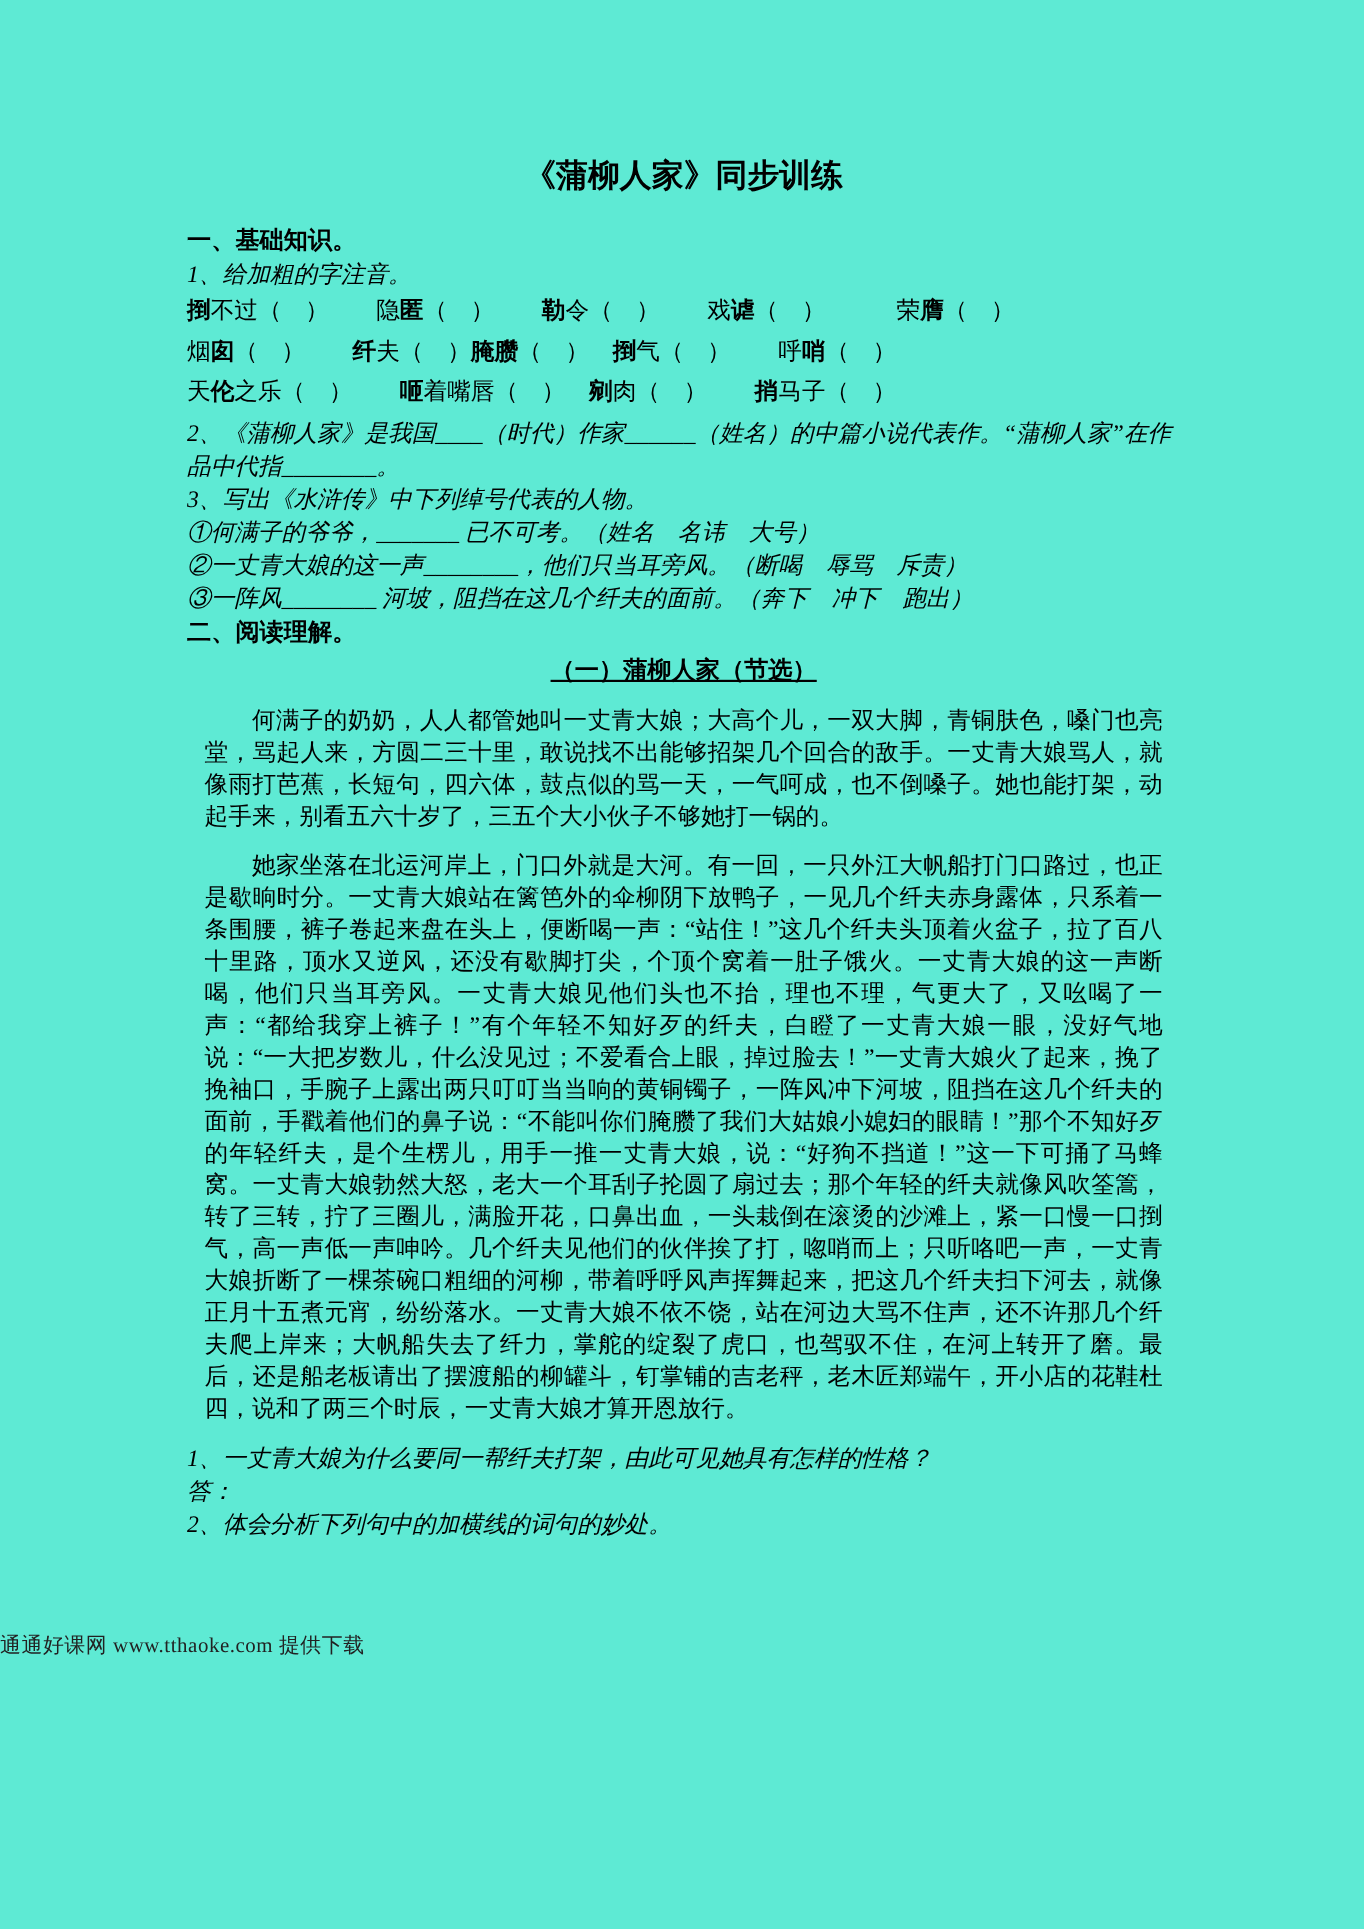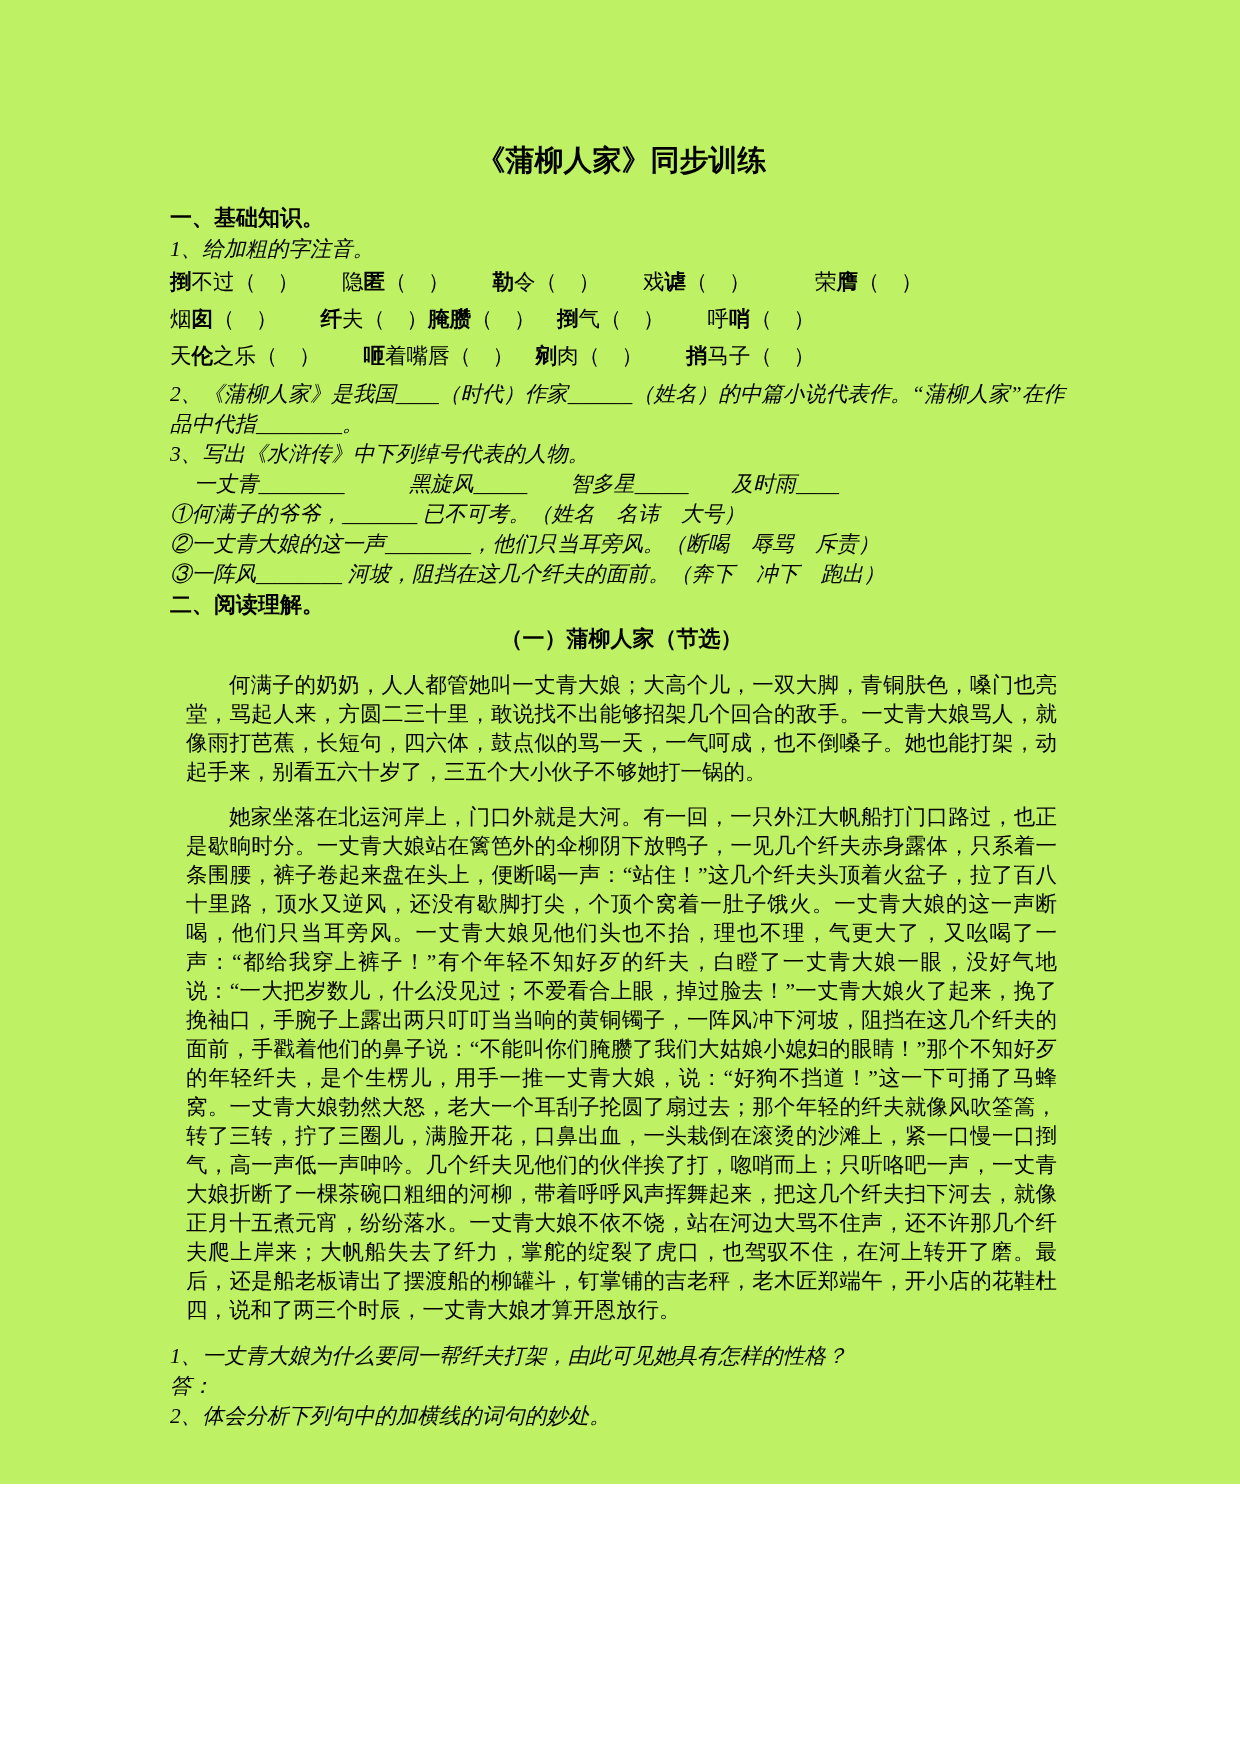--- a/index.html
+++ b/index.html
@@ -1,20 +1,20 @@
 <!DOCTYPE html>
 <html><head>
 <meta charset="utf-8">
 <style>
   * { box-sizing: border-box; }
   html, body { margin: 0; padding: 0; background: #ffffff; }
   .page {
     width: 1240px;
-    height: 1484px;
-    background: #bef264;
+    height: 1754px;
+    background: #5eead4;
     color: #000000;
     font-family: "Liberation Serif", "DejaVu Serif", serif;
     position: relative;
     padding: 142px 167px 0 170px;
     overflow: hidden;
   }
   .title {
     font-size: 29px;
     font-weight: bold;
     text-align: center;
@@ -35,20 +35,21 @@
     font-size: 21.5px;
     line-height: 37px;
   }
   .q3names { padding-left: 24px; }
   .subtitle {
     font-size: 22px;
     font-weight: bold;
     text-align: center;
     line-height: 32px;
     margin: 2px 0;
+    text-decoration: underline;
   }
   .para {
     font-size: 21.5px;
     line-height: 29px;
     margin: 16px;
     text-indent: 2em;
     text-align: justify;
   }
   .footer {
     position: absolute;
@@ -72,21 +73,20 @@
 
   <div class="line">1、给加粗的字注音。</div>
 
   <div class="pline"><span style="font-weight: bold;">捯</span><span>不过（　）　　隐</span><span style="font-weight: bold;">匿</span><span>（　）　　</span><span style="font-weight: bold;">勒</span><span>令（　）　　戏</span><span style="font-weight: bold;">谑</span><span>（　）　　　荣</span><span style="font-weight: bold;">膺</span><span>（　）</span></div>
   <div class="pline"><span>烟</span><span style="font-weight: bold;">囱</span><span>（　）　　</span><span style="font-weight: bold;">纤</span><span>夫（　）</span><span style="font-weight: bold;">腌臜</span><span>（　）　</span><span style="font-weight: bold;">捯</span><span>气（　）　　呼</span><span style="font-weight: bold;">哨</span><span>（　）</span></div>
   <div class="pline"><span>天</span><span style="font-weight: bold;">伦</span><span>之乐（　）　　</span><span style="font-weight: bold;">咂</span><span>着嘴唇（　）　</span><span style="font-weight: bold;">剜</span><span>肉（　）　　</span><span style="font-weight: bold;">捎</span><span>马子（　）</span></div>
 
   <div class="line mt4">2、《蒲柳人家》是我国____（时代）作家______（姓名）的中篇小说代表作。“蒲柳人家”在作品中代指________。</div>
 
   <div class="line">3、写出《水浒传》中下列绰号代表的人物。</div>
-  <div class="line q3names">一丈青________　　　黑旋风_____　　智多星_____　　及时雨____</div>
 
   <div class="line">①何满子的爷爷，_______ 已不可考。（姓名　名讳　大号）</div>
   <div class="line">②一丈青大娘的这一声________，他们只当耳旁风。（断喝　辱骂　斥责）</div>
   <div class="line">③一阵风________ 河坡，阻挡在这几个纤夫的面前。（奔下　冲下　跑出）</div>
 
   <div class="heading">二、阅读理解。</div>
 
   <div class="subtitle">（一）蒲柳人家（节选）</div>
 
   <p class="para">何满子的奶奶，人人都管她叫一丈青大娘；大高个儿，一双大脚，青铜肤色，嗓门也亮堂，骂起人来，方圆二三十里，敢说找不出能够招架几个回合的敌手。一丈青大娘骂人，就像雨打芭蕉，长短句，四六体，鼓点似的骂一天，一气呵成，也不倒嗓子。她也能打架，动起手来，别看五六十岁了，三五个大小伙子不够她打一锅的。</p>

